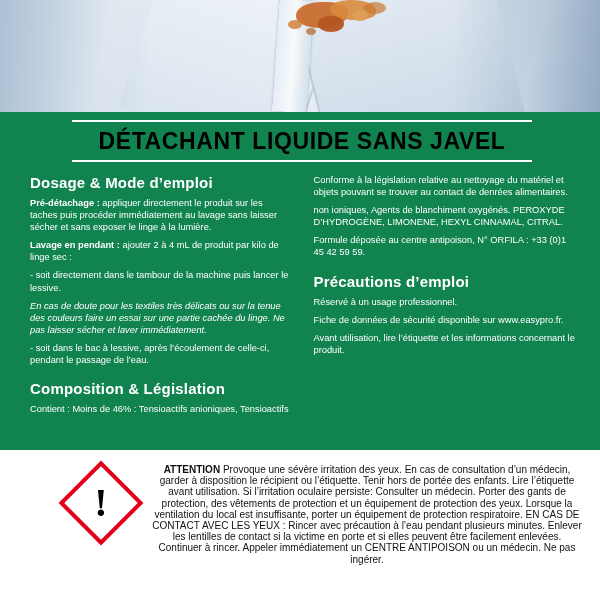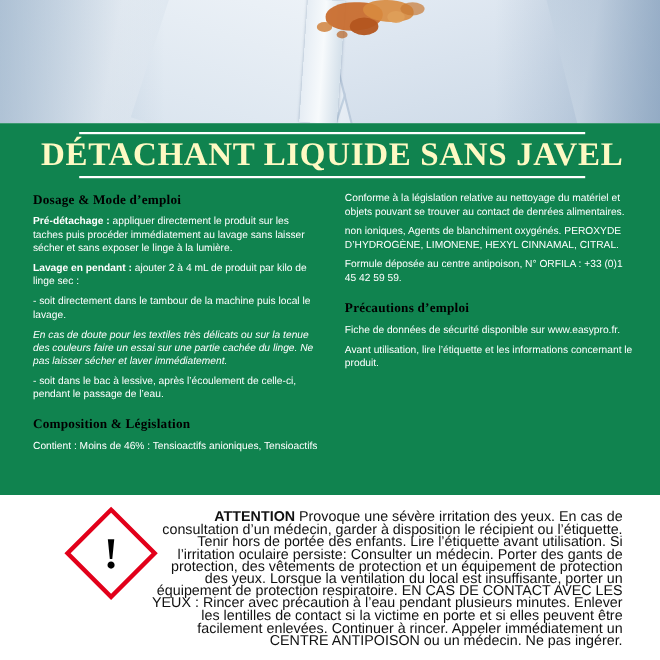--- a/index.html
+++ b/index.html
@@ -76,45 +76,44 @@
   }
   .title-wrap {
     position: absolute;
     left: 72px; top: 8px;
     width: 460px; height: 42px;
     border-top: 2px solid #ffffff;
     border-bottom: 2px solid #ffffff;
     display: flex; align-items: center; justify-content: center;
   }
   .title {
-    color: #fef9c3;
-    font-size: 30px;
+    color: #000000;
+    font-size: 23px;
     font-weight: 700;
     letter-spacing: .6px;
     white-space: nowrap;
-    font-family: Liberation Serif, serif;
+    font-family: Liberation Sans, sans-serif;
   }
 
   .cols {
     position: absolute;
     left: 30px; top: 62px;
     width: 545px;
     display: flex;
     gap: 22px;
   }
   .col { width: 262px; color: #ffffff; }
   .col.right { padding-top: 0px; }
 
   h2.sec {
     margin: 0 0 6px 0;
-    font-size: 12px;
+    font-size: 15px;
     font-weight: 700;
-    color: #000000;
+    color: #ffffff;
     letter-spacing: .2px;
-    font-family: Liberation Serif, serif;
   }
   h2.sec.sp { margin-top: 14px; }
 
   p.body {
     margin: 0 0 6px 0;
     font-size: 9.3px;
     line-height: 12.1px;
     color: #ffffff;
   }
   p.body.it { font-style: italic; }
@@ -143,26 +142,26 @@
   .ghs .mark {
     position: absolute;
     left: 0; top: 0; width: 78px; height: 78px;
     display: flex; align-items: center; justify-content: center;
     font-size: 40px; font-weight: 700; color: #000000;
     font-family: "Liberation Serif", serif;
     line-height: 1;
   }
   .warn-text {
     position: absolute;
-    left: 136px; top: 14px;
+    left: 152px; top: 14px;
     width: 430px;
-    font-size: 13px;
+    font-size: 10px;
     line-height: 11.2px;
     color: #111111;
-    text-align: right;
+    text-align: center;
   }
   .warn-text b { font-weight: 700; }
 </style>
 </head>
 <body>
 
 <div class="page">
 
   <div class="photo">
     <div class="shirt-bg"></div>
@@ -192,34 +191,35 @@
         <h2 class="sec">Dosage &amp; Mode d’emploi</h2>
 
         <p class="body">
           <span class="lbl">Pré-détachage :</span><span> appliquer directement le produit sur les taches puis procéder immédiatement au lavage sans laisser sécher et sans exposer le linge à la lumière.</span>
         </p>
 
         <p class="body">
           <span class="lbl">Lavage en pendant :</span><span> ajouter 2 à 4 mL de produit par kilo de linge sec :</span>
         </p>
 
-        <p class="body">- soit directement dans le tambour de la machine puis local le lavage.</p>
+        <p class="body">- soit directement dans le tambour de la machine puis lancer le lessive.</p>
         <p class="body it">En cas de doute pour les textiles très délicats ou sur la tenue des couleurs faire un essai sur une partie cachée du linge. Ne pas laisser sécher et laver immédiatement.</p>
         <p class="body">- soit dans le bac à lessive, après l’écoulement de celle-ci, pendant le passage de l’eau.</p>
 
         <h2 class="sec sp">Composition &amp; Législation</h2>
         <p class="body">Contient : Moins de 46% : Tensioactifs anioniques, Tensioactifs</p>
       </div>
 
       <div class="col right">
         <p class="body">Conforme à la législation relative au nettoyage du matériel et objets pouvant se trouver au contact de denrées alimentaires.</p>
         <p class="body">non ioniques, Agents de blanchiment oxygénés. PEROXYDE D’HYDROGÈNE, LIMONENE, HEXYL CINNAMAL, CITRAL.</p>
         <p class="body">Formule déposée au centre antipoison,  N° ORFILA : +33 (0)1 45 42 59 59.</p>
 
         <h2 class="sec sp">Précautions d’emploi</h2>
+        <p class="body">Réservé à un usage professionnel.</p>
         <p class="body">Fiche de données de sécurité disponible sur www.easypro.fr.</p>
         <p class="body">Avant utilisation, lire l’étiquette et les informations concernant le produit.</p>
       </div>
 
     </div>
   </div>
 
   <div class="warn">
     <div class="ghs">
       <div class="dia"></div>

